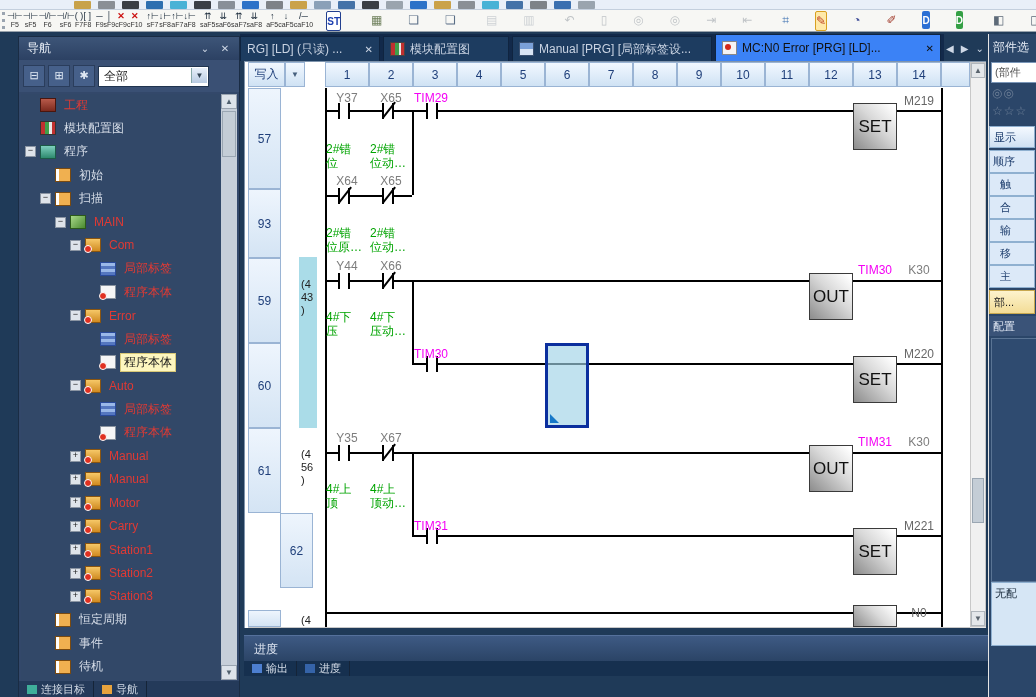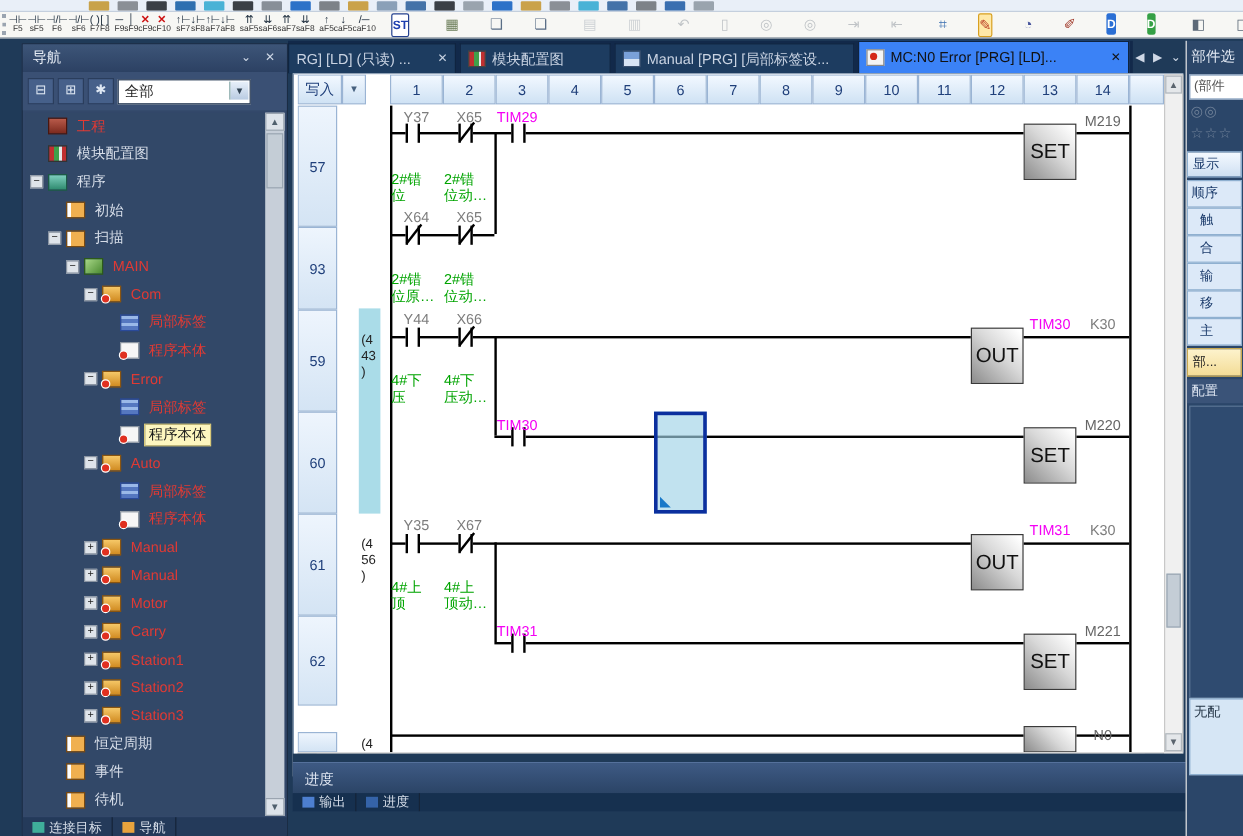--- a/index.html
+++ b/index.html
@@ -463,21 +463,21 @@
       <div class="hc" style="left: 517px; width: 44px;">11</div>
       <div class="hc" style="left: 561px; width: 44px;">12</div>
       <div class="hc" style="left: 605px; width: 44px;">13</div>
       <div class="hc" style="left: 649px; width: 44px;">14</div>
       <div class="hc" style="left: 693px; width: 29px;"></div>
       <div class="rn" style="top: 26px; height: 101px;">57</div>
       <div class="rn" style="top: 127px; height: 69px;">93</div>
       <div class="rn" style="top: 196px; height: 85px;">59</div>
       <div class="rn" style="top: 281px; height: 85px;">60</div>
       <div class="rn" style="top: 366px; height: 85px;">61</div>
-      <div class="rn" style="top: 451px; height: 75px;">62</div>
+      <div class="rn" style="top: 451px; height: 75px; margin-left: 32px;">62</div>
       <div class="rn" style="top: 548px; height: 17px;"></div>
       <div style="position: absolute; left: 51px; top: 195px; width: 18px; height: 171px; background: rgb(170, 220, 232);"></div>
       <div class="wire" style="left: 77px; top: 26px; width: 2px; height: 539px;"></div>
       <div class="wire" style="left: 693px; top: 26px; width: 2px; height: 539px;"></div>
       <div class="wire" style="left: 77px; top: 48px; width: 528px; height: 2px;"></div>
       <div class="wire" style="left: 649px; top: 48px; width: 44px; height: 2px;"></div>
       <div class="wire" style="left: 77px; top: 133px; width: 87px; height: 2px;"></div>
       <div class="wire" style="left: 77px; top: 218px; width: 484px; height: 2px;"></div>
       <div class="wire" style="left: 605px; top: 218px; width: 88px; height: 2px;"></div>
       <div class="wire" style="left: 164px; top: 301px; width: 441px; height: 2px;"></div>

